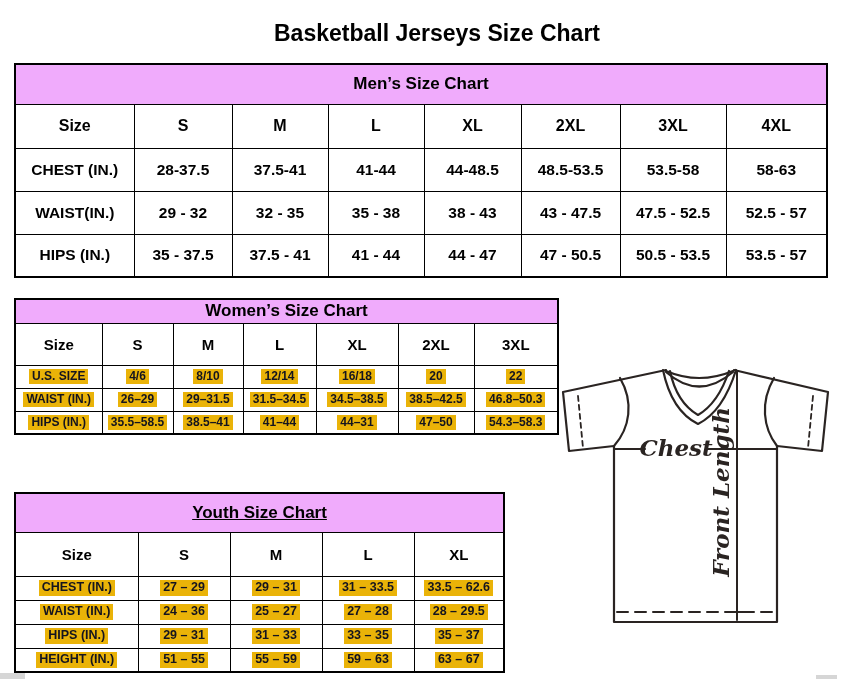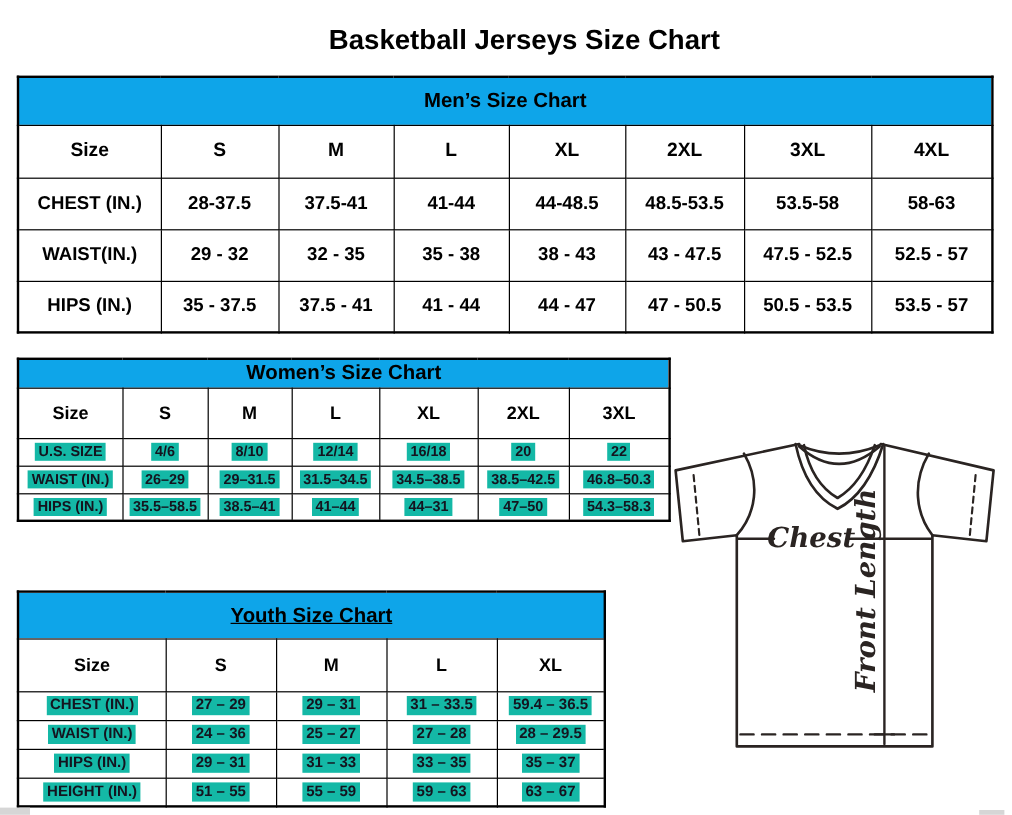--- a/index.html
+++ b/index.html
@@ -31,21 +31,21 @@
   .chart th, .chart td {
     border: 1.3px solid #000;
     text-align: center;
     vertical-align: middle;
     font-weight: bold;
     padding: 0;
     overflow: hidden;
     white-space: nowrap;
   }
   .band {
-    background: #0ea5e9;
+    background: #f0abfc;
     font-size: 17px;
     font-weight: bold;
     margin-left: 12px;
   }
 
   
   .mens { left: 14px; top: 63px; width: 812px; }
   .mens tr.band-row   { height: 40px; }
   .mens tr.size-row   { height: 44px; font-size: 16px; }
   .mens tr.data-row   { height: 43px; font-size: 15.5px; }
@@ -55,21 +55,21 @@
   .womens tr.band-row { height: 24px; }
   .womens tr.size-row { height: 42px; font-size: 15px; }
   .womens tr.data-row { height: 23px; font-size: 12px; color: #14141f; }
 
   
   .youth { left: 14px; top: 492px; width: 489px; }
   .youth tr.band-row  { height: 39px; text-decoration: underline; }
   .youth tr.size-row  { height: 44px; font-size: 15px; }
   .youth tr.data-row  { height: 24px; font-size: 12.5px; color: #14141f; }
 
-  .hl { background: #14b8a6; padding: 0 3px; display: inline-block; line-height: 1.25; }
+  .hl { background: #eab308; padding: 0 3px; display: inline-block; line-height: 1.25; }
 
   
   .jersey { position: absolute; left: 548px; top: 356px; width: 292px; height: 276px; }
   .jtext {
     font-family: "DejaVu Serif", serif;
     font-style: italic;
     font-weight: bold;
     font-size: 23px;
     fill: #2a2422;
   }
@@ -216,21 +216,21 @@
         <th>S</th>
         <th>M</th>
         <th>L</th>
         <th>XL</th>
       </tr>
       <tr class="data-row">
         <th><span class="hl">CHEST (IN.)</span></th>
         <td><span class="hl">27 – 29</span></td>
         <td><span class="hl">29 – 31</span></td>
         <td><span class="hl">31 – 33.5</span></td>
-        <td><span class="hl">59.4 – 36.5</span></td>
+        <td><span class="hl">33.5 – 62.6</span></td>
       </tr>
       <tr class="data-row">
         <th><span class="hl">WAIST (IN.)</span></th>
         <td><span class="hl">24 – 36</span></td>
         <td><span class="hl">25 – 27</span></td>
         <td><span class="hl">27 – 28</span></td>
         <td><span class="hl">28 – 29.5</span></td>
       </tr>
       <tr class="data-row">
         <th><span class="hl">HIPS (IN.)</span></th>

